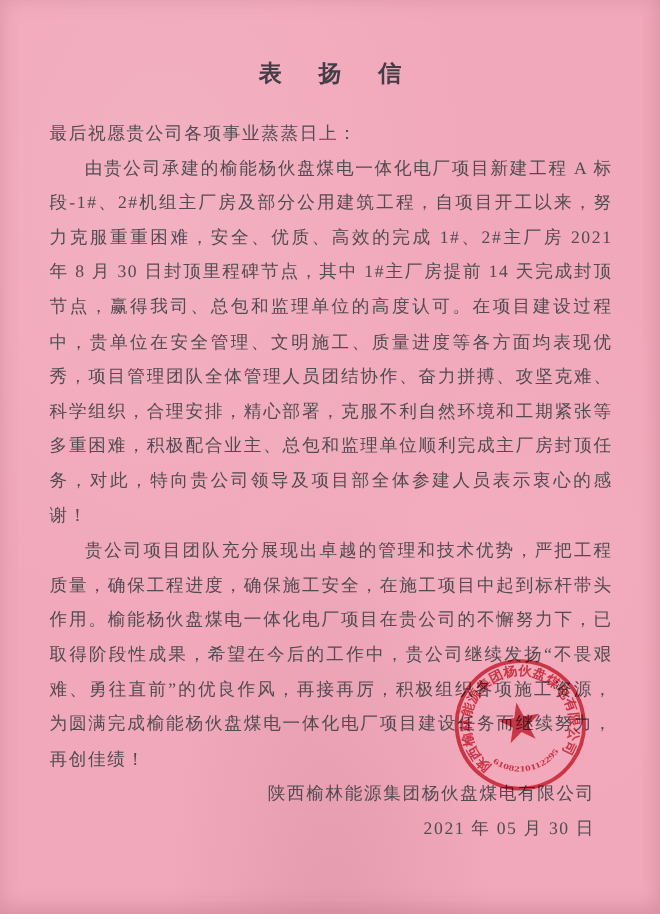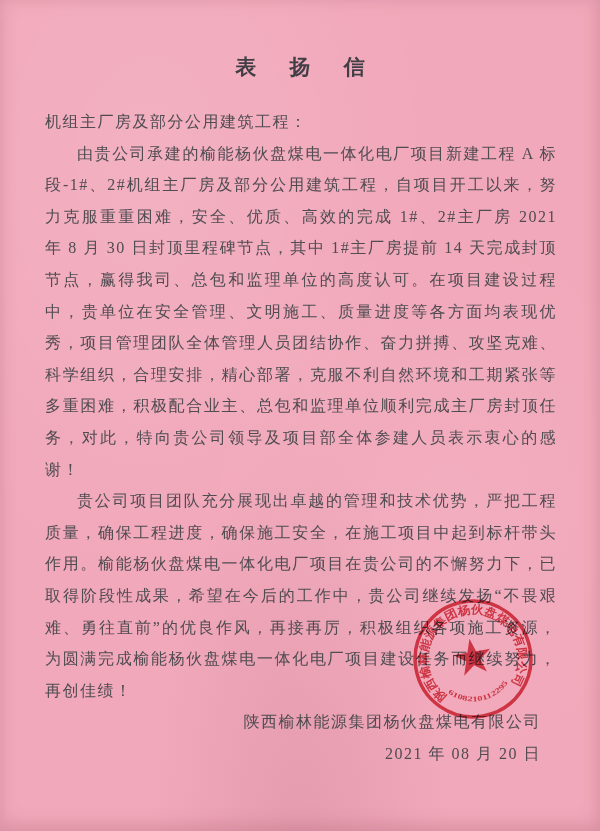--- a/index.html
+++ b/index.html
@@ -64,30 +64,30 @@
   }
 </style>
 </head>
 <body>
 
 <div class="page">
 
   <div class="title">表 扬 信</div>
 
   <div class="content">
-    <p class="salutation">机组主厂房及部分公用建筑工程：</p>
+    <p class="salutation">最后祝愿贵公司各项事业蒸蒸日上：</p>
 
     <p class="body-para">由贵公司承建的榆能杨伙盘煤电一体化电厂项目新建工程 A 标段-1#、2#机组主厂房及部分公用建筑工程，自项目开工以来，努力克服重重困难，安全、优质、高效的完成 1#、2#主厂房 2021 年 8 月 30 日封顶里程碑节点，其中 1#主厂房提前 14 天完成封顶节点，赢得我司、总包和监理单位的高度认可。在项目建设过程中，贵单位在安全管理、文明施工、质量进度等各方面均表现优秀，项目管理团队全体管理人员团结协作、奋力拼搏、攻坚克难、科学组织，合理安排，精心部署，克服不利自然环境和工期紧张等多重困难，积极配合业主、总包和监理单位顺利完成主厂房封顶任务，对此，特向贵公司领导及项目部全体参建人员表示衷心的感谢！</p>
 
     <p class="body-para">贵公司项目团队充分展现出卓越的管理和技术优势，严把工程质量，确保工程进度，确保施工安全，在施工项目中起到标杆带头作用。榆能杨伙盘煤电一体化电厂项目在贵公司的不懈努力下，已取得阶段性成果，希望在今后的工作中，贵公司继续发扬“不畏艰难、勇往直前”的优良作风，再接再厉，积极组织各项施工资源，为圆满完成榆能杨伙盘煤电一体化电厂项目建设任务而继续努力，再创佳绩！</p>
 
 
     <div class="sign-block">
       <p>陕西榆林能源集团杨伙盘煤电有限公司</p>
-      <p>2021 年 08 月 20 日</p>
+      <p>2021 年 05 月 30 日</p>
     </div>
   </div>
 
   <svg class="seal" viewBox="0 0 120 120" xmlns="http://www.w3.org/2000/svg">
     <defs>
       <path id="sealTopArc" d="M 28.9 91.1 A 44 44 0 1 1 91.1 91.1" fill="none"></path>
       <path id="sealBottomArc" d="M 26.4 83.5 A 41 41 0 0 0 93.6 83.5" fill="none"></path>
     </defs>
 
     <circle cx="60" cy="60" r="56" fill="none" stroke="#d7414f" stroke-width="3.4"></circle>

